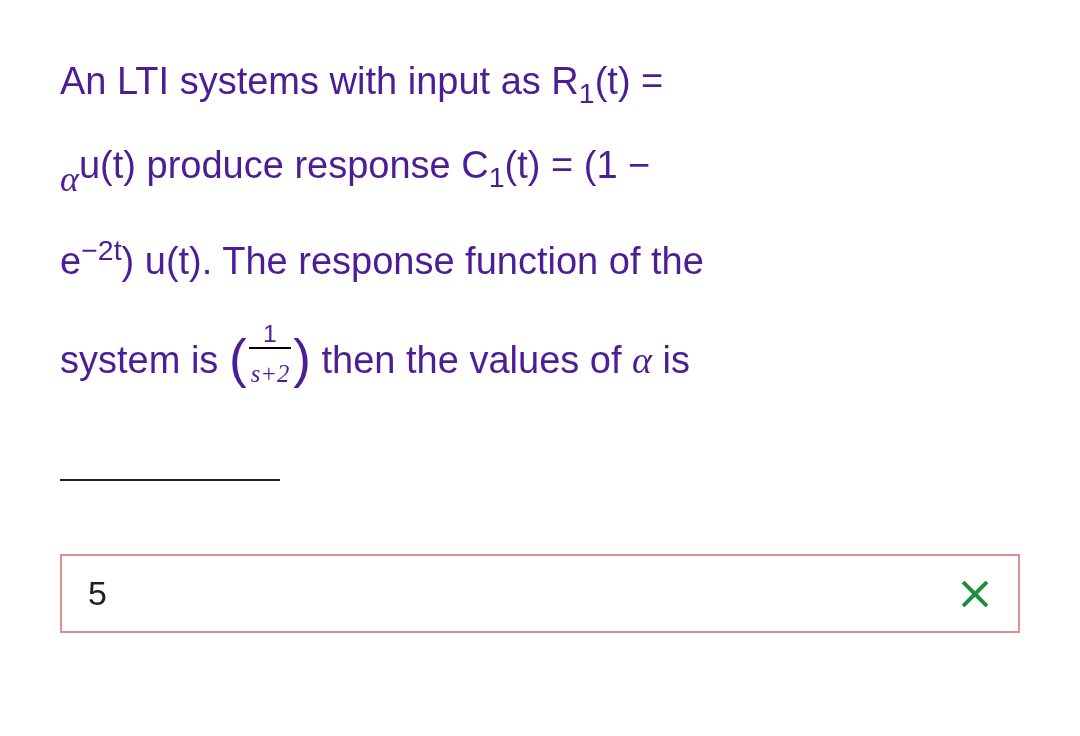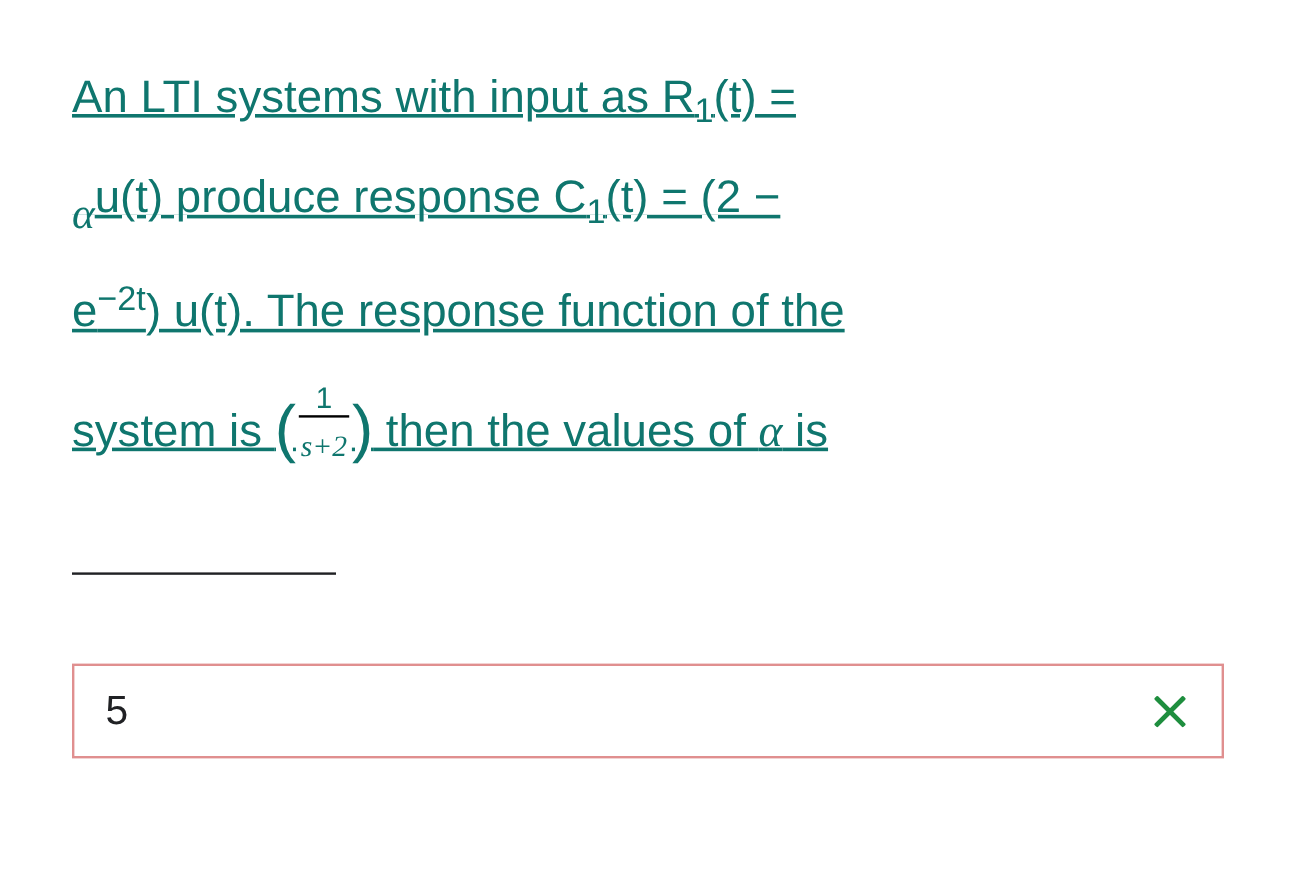--- a/index.html
+++ b/index.html
@@ -8,22 +8,21 @@
       padding: 40px 60px;
       font-family: Arial, Helvetica, sans-serif;
       background: #fff;
       width: 1080px;
       height: 736px;
       color: #202124;
     }
     .question-text {
       font-size: 38px;
       line-height: 2.2;
-      color: #0f766e;
-      text-decoration: underline;
+      color: #4c1d95;
     }
     .sub { vertical-align: sub; font-size: 0.75em; }
     .sup { vertical-align: super; font-size: 0.75em; }
     .italic { font-style: italic; font-family: 'Times New Roman', serif; }
     .fraction {
       display: inline-block;
       vertical-align: middle;
       text-align: center;
       font-size: 0.65em;
       line-height: 1.05;
@@ -75,21 +74,21 @@
       border-radius: 1px;
     }
     .x-icon::before { transform: rotate(45deg); }
     .x-icon::after { transform: rotate(-45deg); }
   </style>
 </head>
 <body>
 
 <div class="question-text">
   <span>An LTI systems with input as R</span><span class="sub">1</span><span>(t) = </span><br>
-  <span class="italic sub" style="font-size:0.95em; vertical-align:-0.35em;">α</span><span>u(t) produce response C</span><span class="sub">1</span><span>(t) = (2 − </span><br>
+  <span class="italic sub" style="font-size:0.95em; vertical-align:-0.35em;">α</span><span>u(t) produce response C</span><span class="sub">1</span><span>(t) = (1 − </span><br>
   <span>e</span><span class="sup">−2t</span><span>) u(t). The response function of the </span><br>
   <span>system is </span><span class="paren">(</span><span class="fraction"><span class="num">1</span><span class="den italic">s+2</span></span><span class="paren">)</span><span> then the values of </span><span class="italic">α</span><span> is</span><br>
   <span class="blank"></span>
 </div>
 
 <div class="answer-box">
   <span>5</span>
   <span class="x-icon"></span>
 </div>
 

